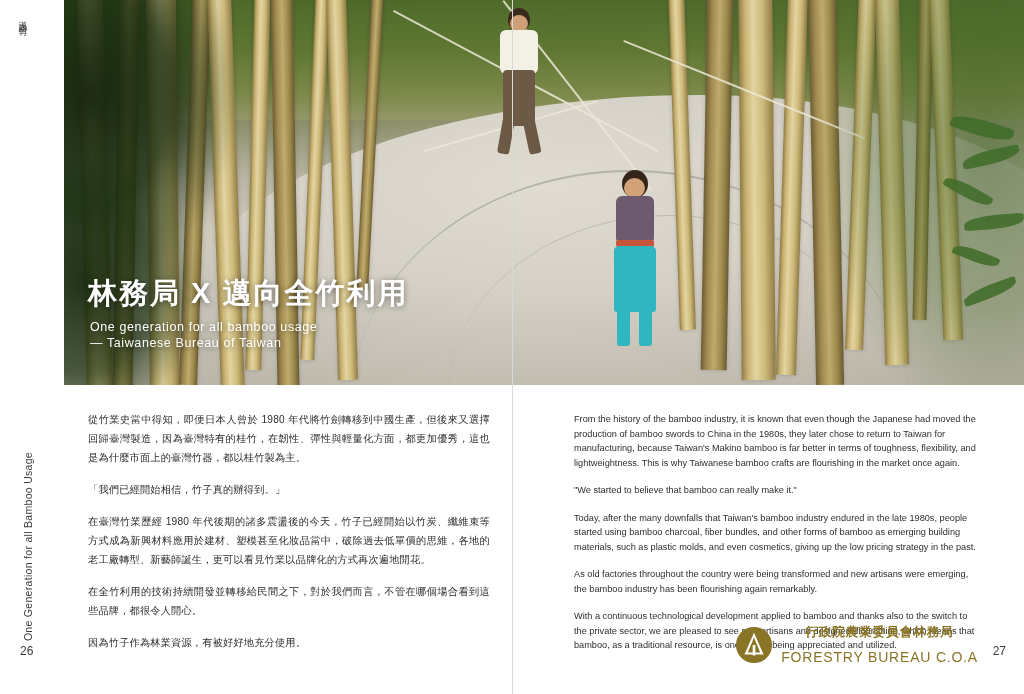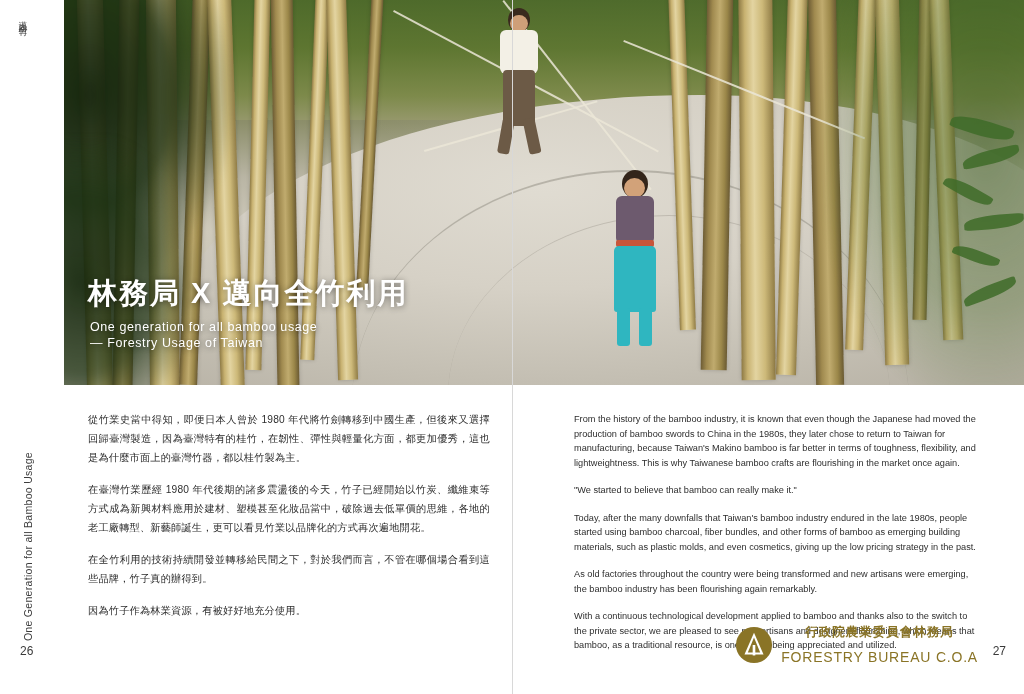--- a/index.html
+++ b/index.html
@@ -338,31 +338,32 @@
     <div class="leaf" style="right:4px; top:150px; width:58px; height:14px; transform:rotate(-12deg);"></div>
     <div class="leaf" style="right:30px; top:185px; width:52px; height:13px; transform:rotate(30deg);"></div>
     <div class="leaf" style="right:0px; top:215px; width:60px; height:14px; transform:rotate(-4deg);"></div>
     <div class="leaf" style="right:24px; top:250px; width:48px; height:12px; transform:rotate(22deg);"></div>
     <div class="leaf" style="right:6px; top:285px; width:56px; height:13px; transform:rotate(-20deg);"></div>
 
     <div class="title-block" style="left:24px; top:275px;">
       <h1 class="title-cn">林務局 X 邁向全竹利用</h1>
       <div class="title-en">
         <span>One generation for all bamboo usage</span>
-        <span class="line2">— Forestry Usage of Taiwan</span>
+        <span class="line2">— Taiwanese Bureau of Taiwan</span>
       </div>
     </div>
   </div>
 
   <div class="gutter"></div>
 
   <div class="col-cn">
     <p>從竹業史當中得知，即便日本人曾於 1980 年代將竹劍轉移到中國生產，但後來又選擇回歸臺灣製造，因為臺灣特有的桂竹，在韌性、彈性與輕量化方面，都更加優秀，這也是為什麼市面上的臺灣竹器，都以桂竹製為主。</p>
+    <p>「我們已經開始相信，竹子真的辦得到。」</p>
     <p>在臺灣竹業歷經 1980 年代後期的諸多震盪後的今天，竹子已經開始以竹炭、纖維束等方式成為新興材料應用於建材、塑模甚至化妝品當中，破除過去低單價的思維，各地的老工廠轉型、新藝師誕生，更可以看見竹業以品牌化的方式再次遍地開花。</p>
-    <p>在全竹利用的技術持續開發並轉移給民間之下，對於我們而言，不管在哪個場合看到這些品牌，竹子真的辦得到。</p>
+    <p>在全竹利用的技術持續開發並轉移給民間之下，對於我們而言，不管在哪個場合看到這些品牌，都很令人開心。</p>
     <p>因為竹子作為林業資源，有被好好地充分使用。</p>
   </div>
 
   <div class="col-en">
     <p>From the history of the bamboo industry, it is known that even though the Japanese had moved the production of bamboo swords to China in the 1980s, they later chose to return to Taiwan for manufacturing, because Taiwan's Makino bamboo is far better in terms of toughness, flexibility, and lightweightness. This is why Taiwanese bamboo crafts are flourishing in the market once again.</p>
     <p>"We started to believe that bamboo can really make it."</p>
     <p>Today, after the many downfalls that Taiwan's bamboo industry endured in the late 1980s, people started using bamboo charcoal, fiber bundles, and other forms of bamboo as emerging building materials, such as plastic molds, and even cosmetics, giving up the low pricing strategy in the past.</p>
     <p>As old factories throughout the country were being transformed and new artisans were emerging, the bamboo industry has been flourishing again remarkably.</p>
     <p>With a continuous technological development applied to bamboo and thanks also to the switch to the private sector, we are pleased to see new artisans and designers flourishing, which means that bamboo, as a traditional resource, is once again being appreciated and utilized.</p>
   </div>

